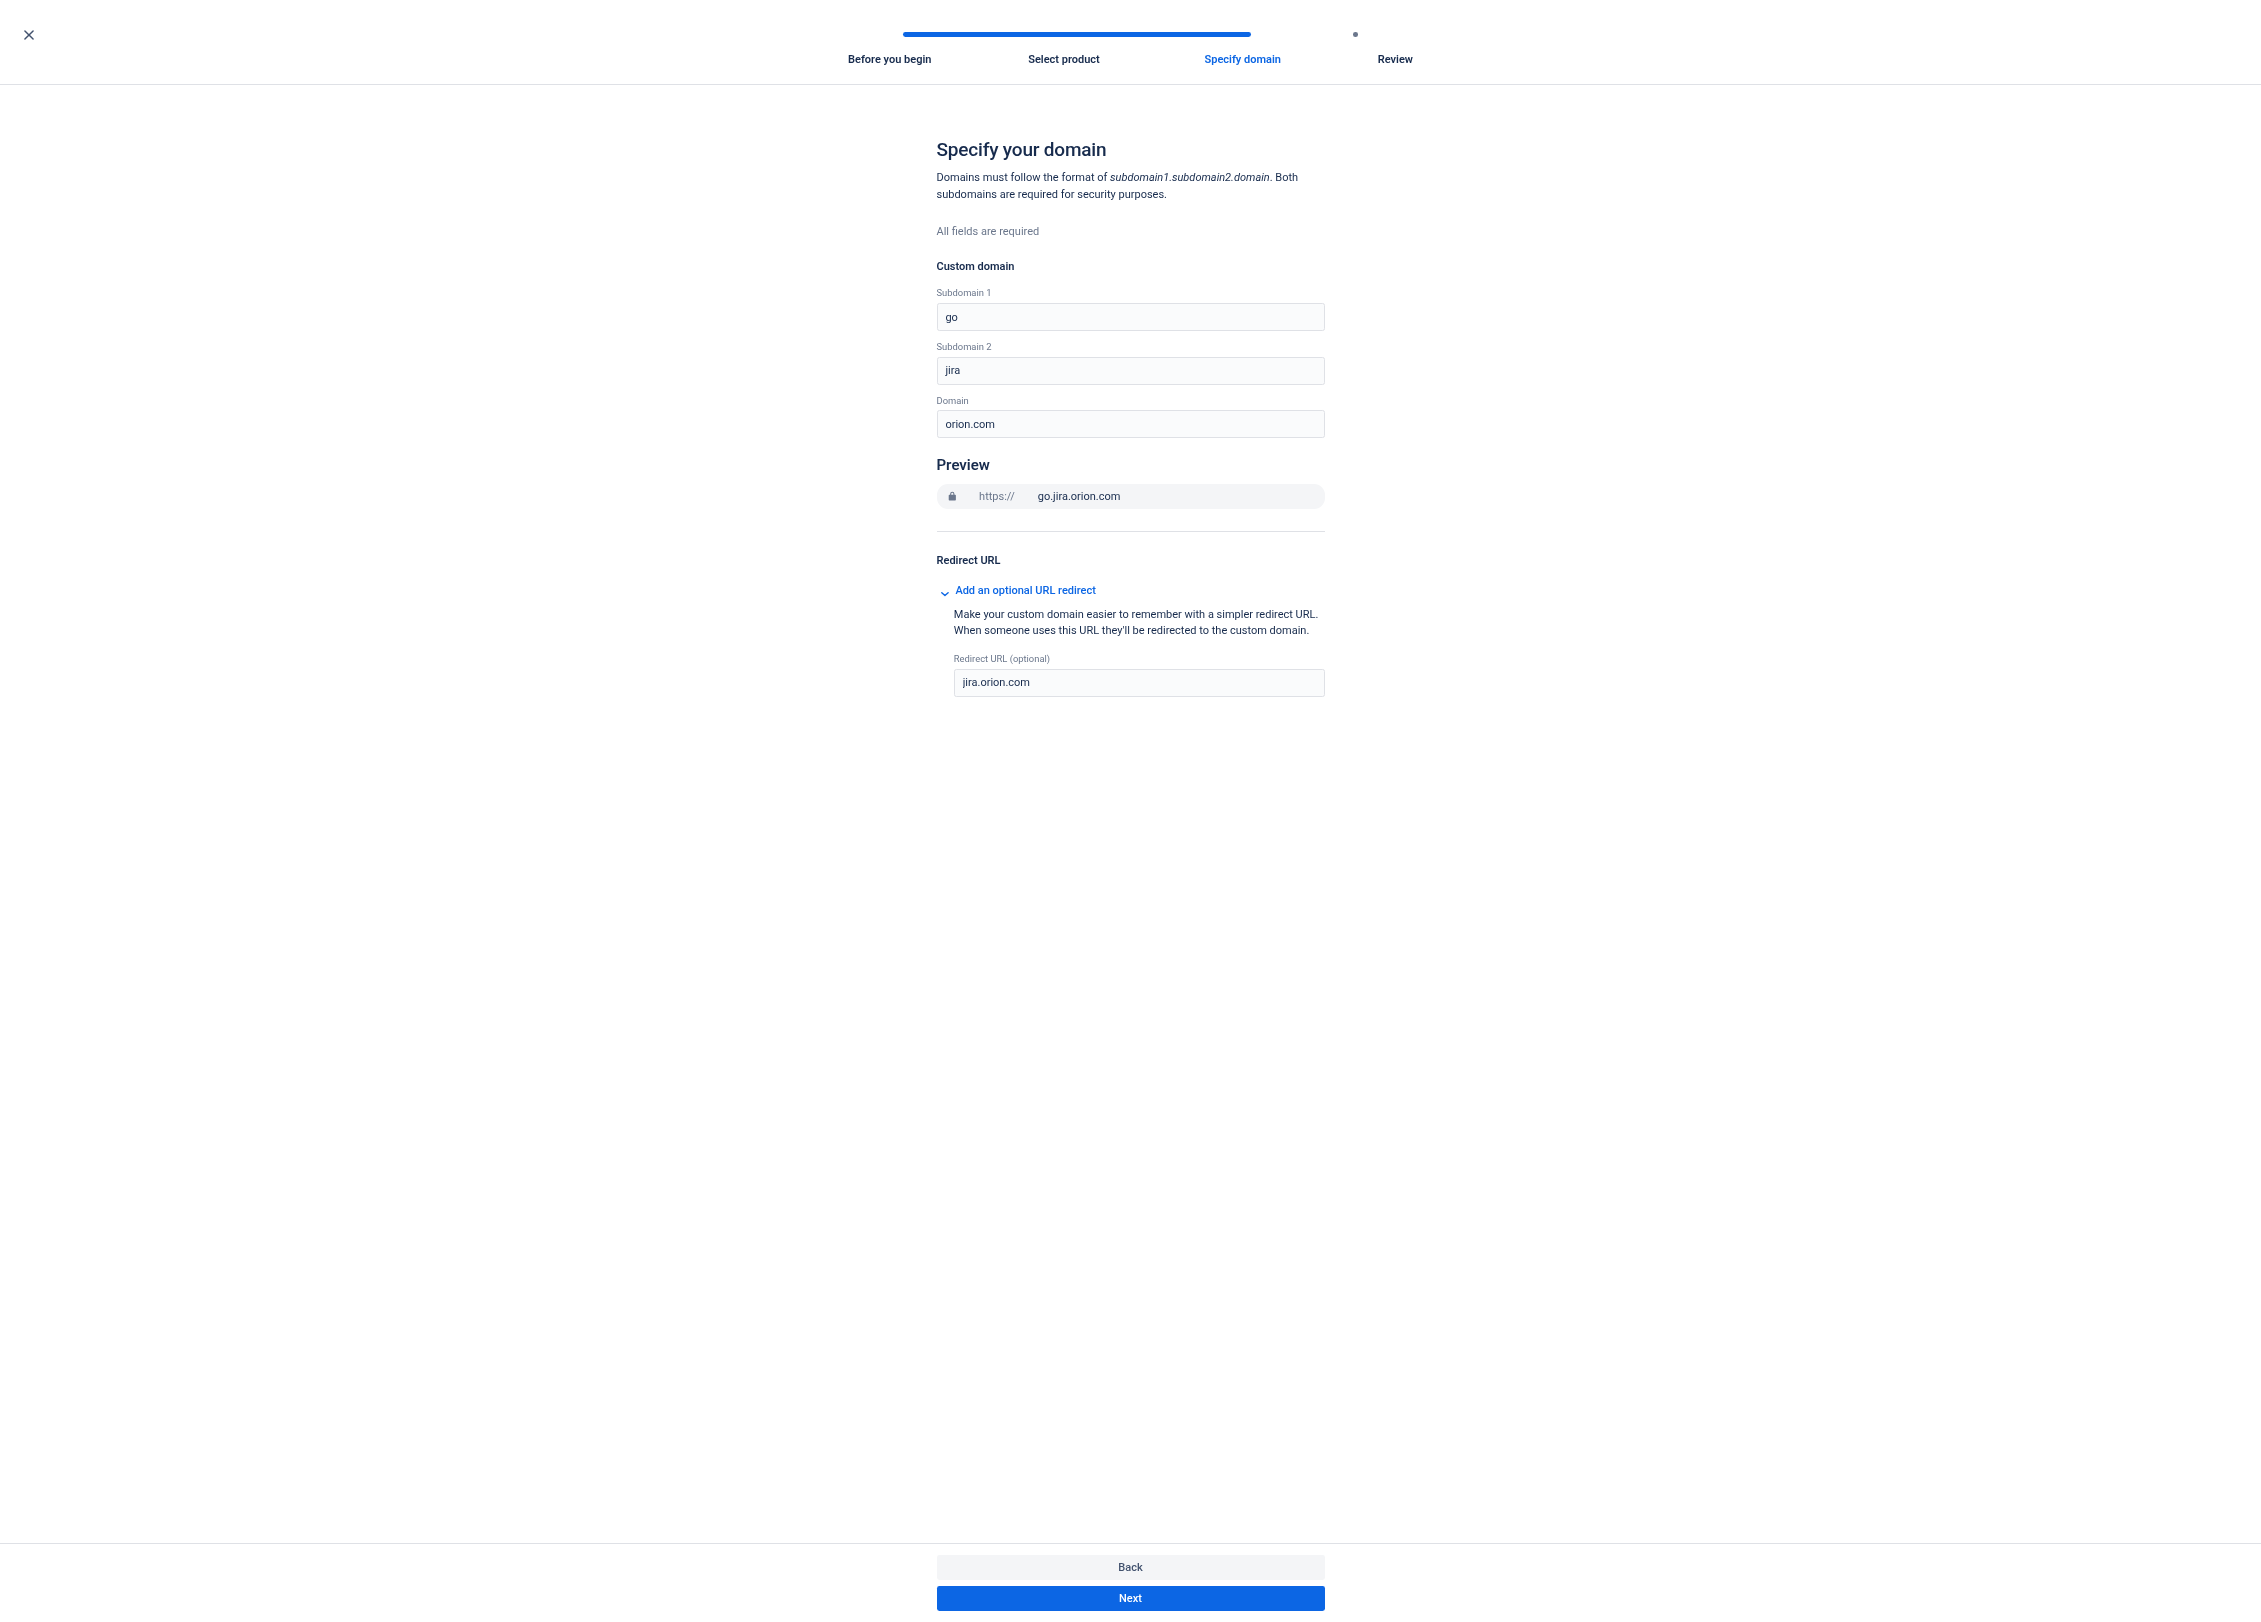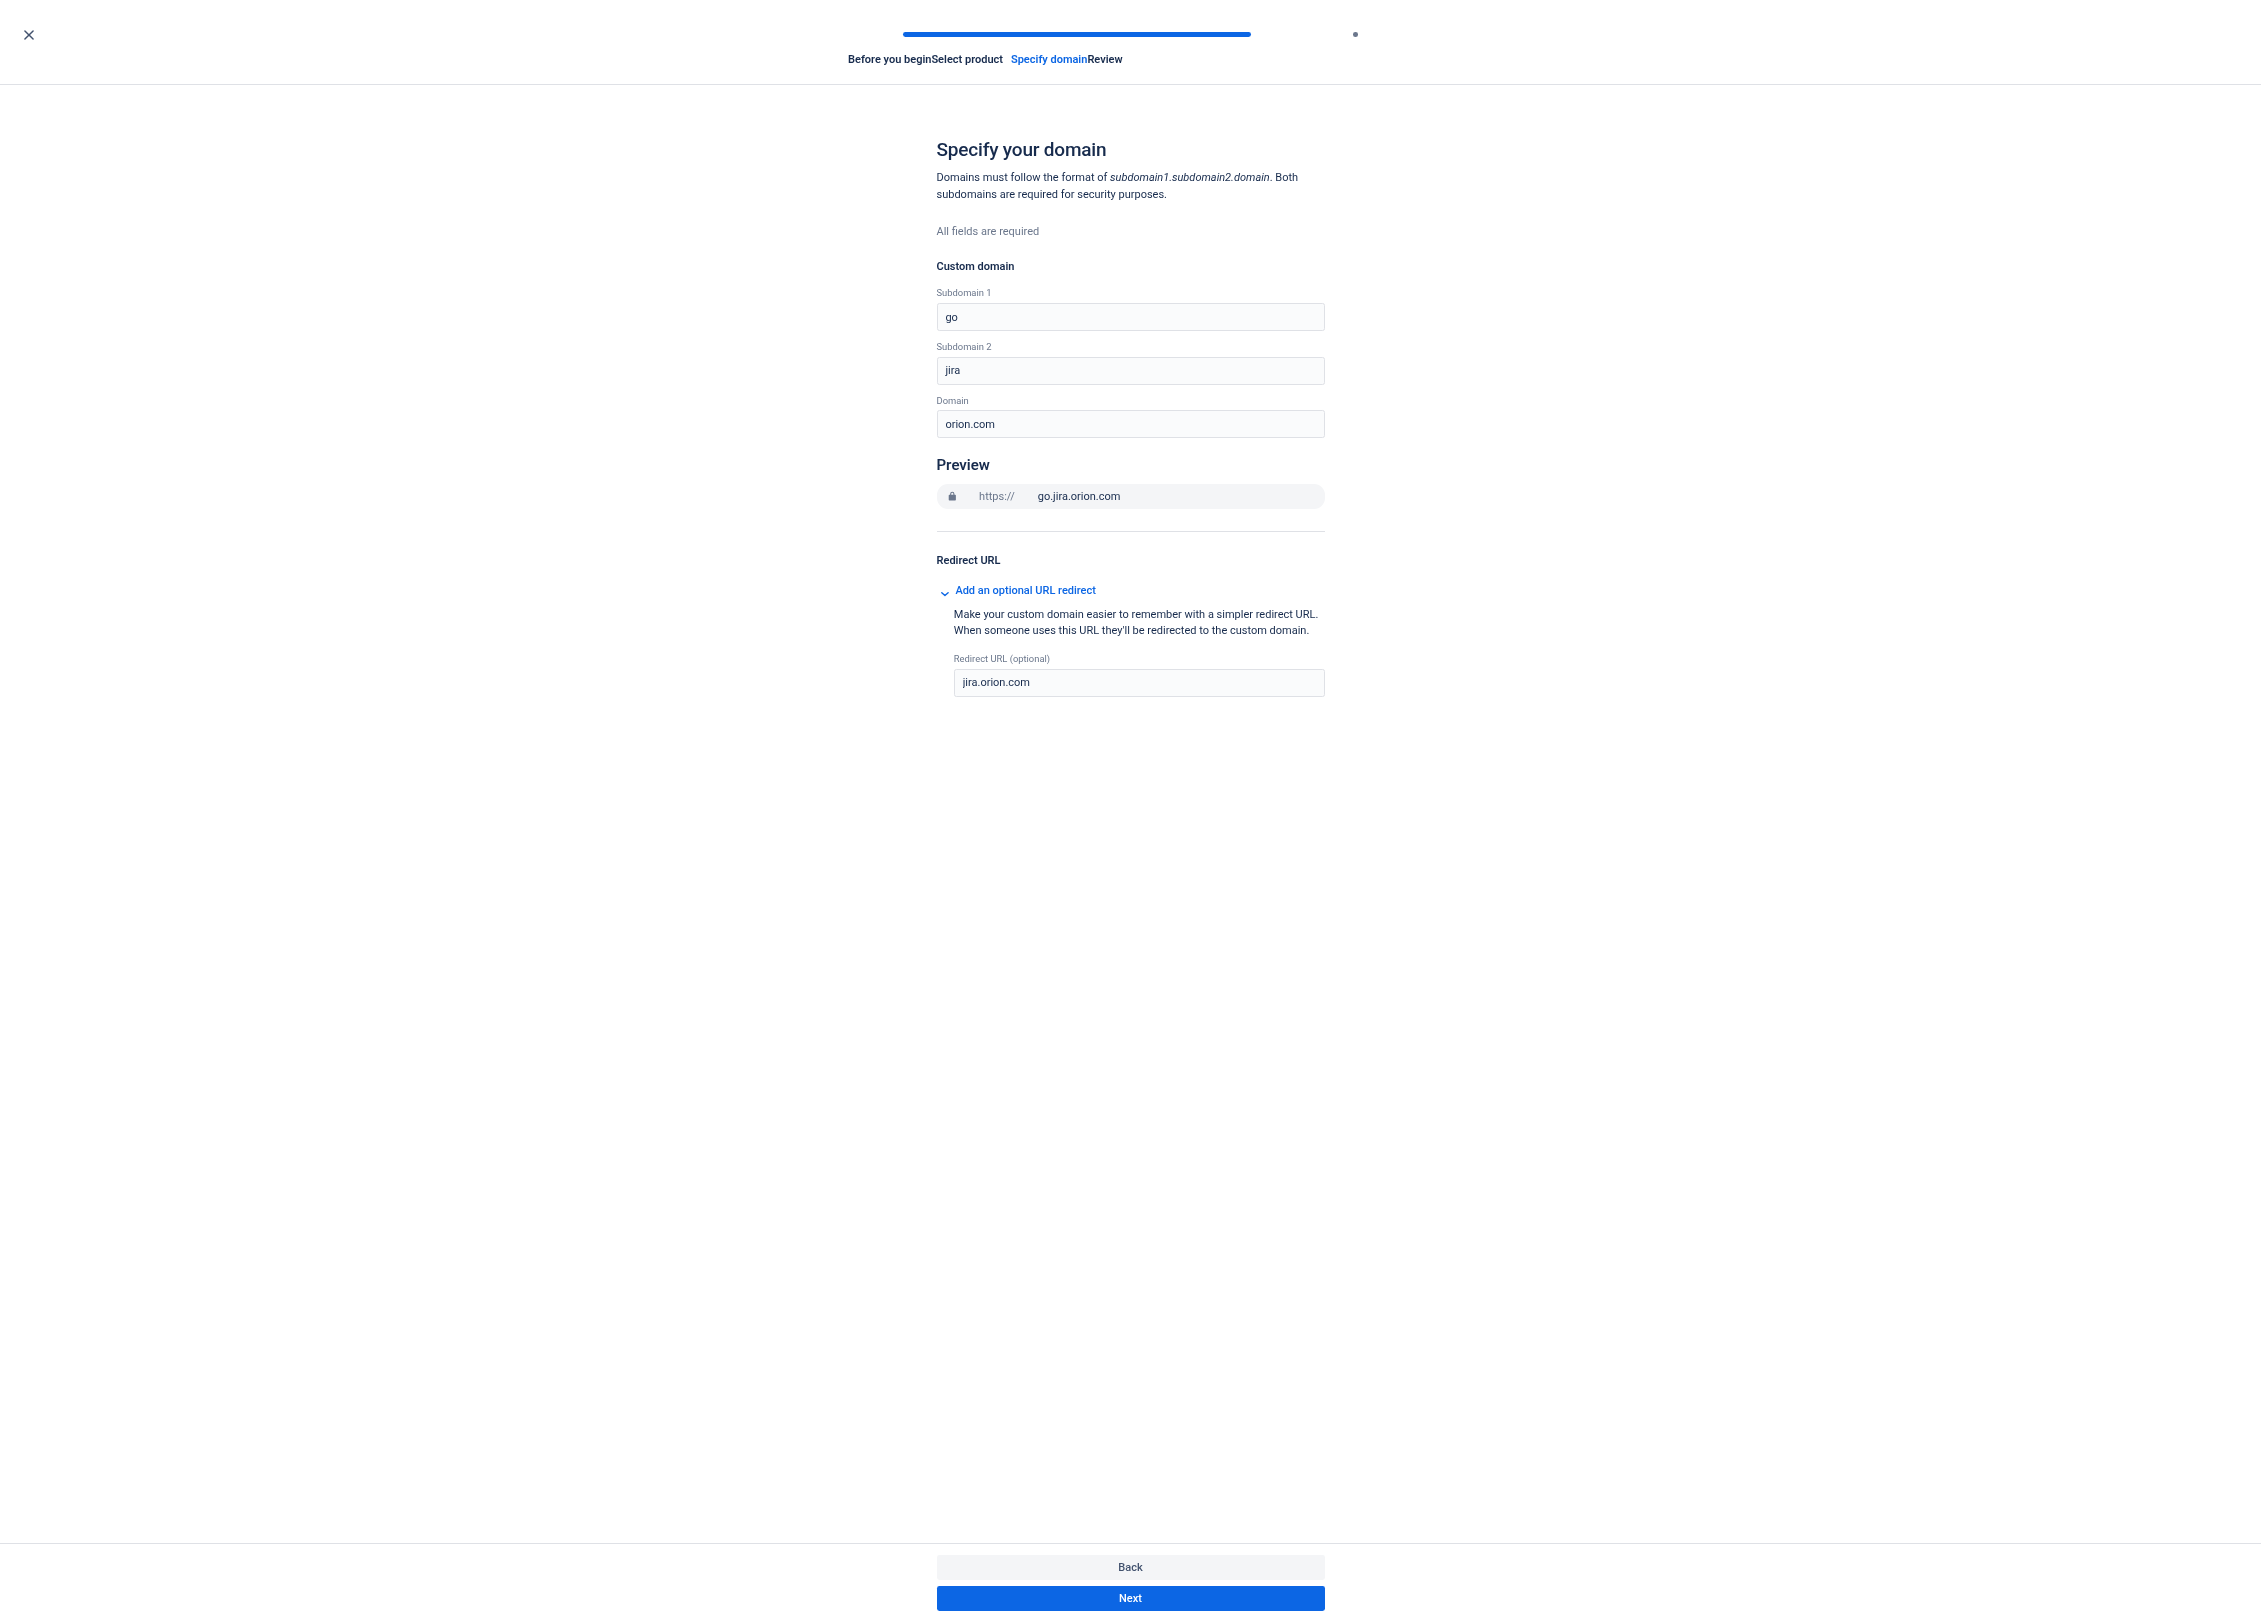--- a/index.html
+++ b/index.html
@@ -61,21 +61,21 @@
       width: 4.7px;
       height: 4.7px;
       border-radius: 50%;
       background: #6B778C;
       margin-left: 102px;
     }
     .step-labels {
       display: flex;
       gap: 0;
       width: 565px;
-      justify-content: flex-start;
+      justify-content: space-between;
       margin-top: 15.7px;
       padding-bottom: 14px;
     }
     .step-label {
       font-size: 11px;
       font-weight: 600;
       color: #172B4D;
     }
     .step-label.active {
       color: #0C66E4;

